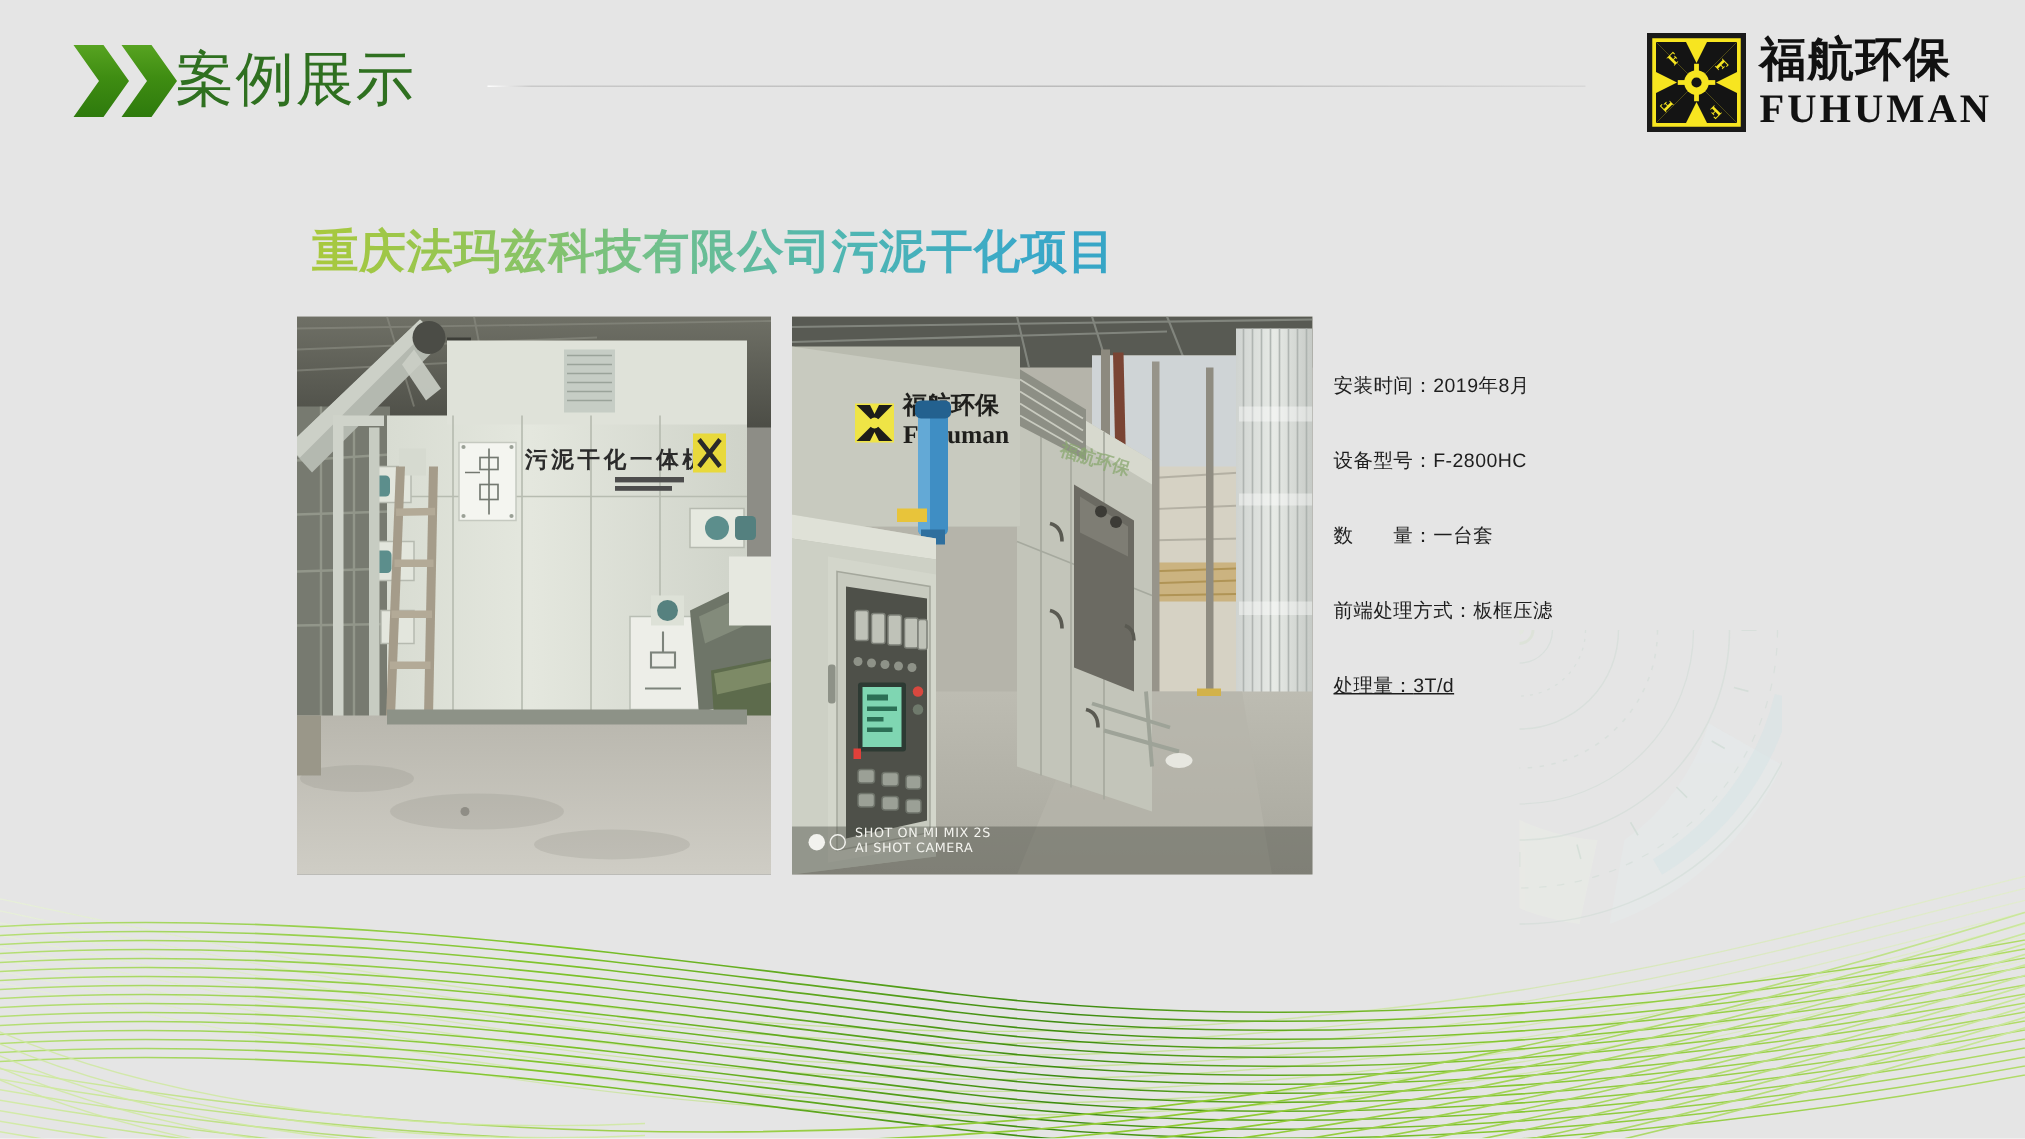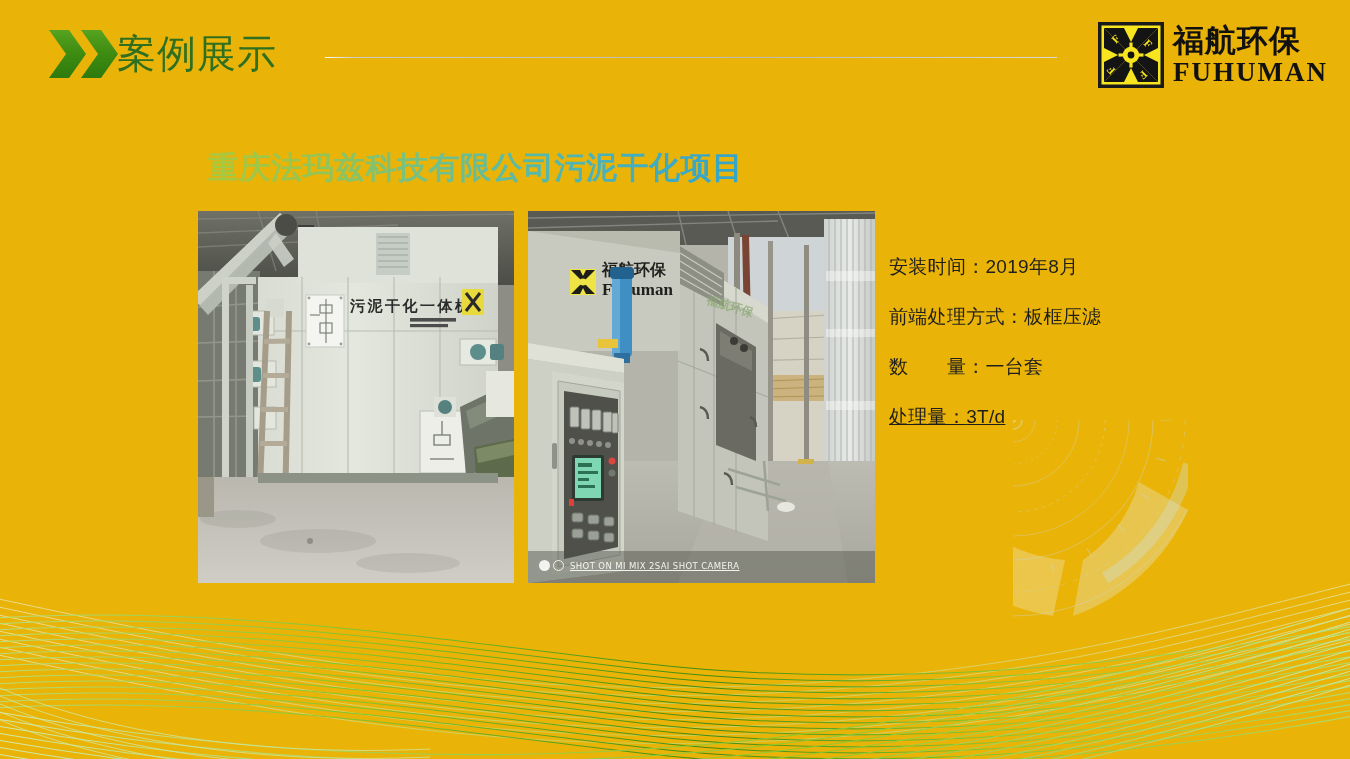--- a/index.html
+++ b/index.html
@@ -14,21 +14,21 @@
     font-family: "Liberation Sans", "DejaVu Sans", sans-serif;
     background: #ffffff;
     position: relative;
   }
 
   .slide {
     position: absolute;
     inset: 0;
     width: 1350px;
     height: 759px;
-    background: #eab308;
+    background: #e5e5e5;
     overflow: hidden;
   }
 
   
   .tech-watermark {
     position: absolute;
     left: 838px;
     top: 150px;
     width: 350px;
     height: 520px;
@@ -177,47 +177,45 @@
   .cap-dots { display: flex; align-items: center; gap: 3px; }
   .cap-dot-solid {
     width: 11px; height: 11px; border-radius: 50%;
     background: #f2f2ee;
   }
   .cap-dot-ring {
     width: 11px; height: 11px; border-radius: 50%;
     border: 1.4px solid #f2f2ee; background: transparent;
   }
   .cap-lines {
-    display: flex; flex-direction: row;
+    display: flex; flex-direction: column;
     font-family: "DejaVu Sans", sans-serif;
     font-size: 8.5px;
     line-height: 10px;
     color: #f4f4ef;
     letter-spacing: 0.4px;
     white-space: nowrap;
-    text-decoration: underline;
   }
 
   
   .specs {
     position: absolute;
     left: 889px;
     top: 245px;
     width: 300px;
     z-index: 3;
   }
 
   .spec-row {
-    font-size: 19px;
+    font-size: 13px;
     color: #1e1e1e;
     line-height: 24px;
     margin-bottom: 26px;
     white-space: nowrap;
     letter-spacing: 0.3px;
-    margin-top: 10px;
   }
   .spec-row:last-child { margin-bottom: 0; text-decoration: underline; }
 
   
   .wave {
     position: absolute;
     left: 0;
     bottom: 0;
     width: 1350px;
     height: 200px;
@@ -725,24 +723,27 @@
         <span>AI SHOT CAMERA</span>
       </div>
     </div>
   </div>
 
   <div class="specs">
     <div class="spec-row">
       <span>安装时间：</span><span>2019年8月</span>
     </div>
     <div class="spec-row">
-      <span>前端处理方式：</span><span>板框压滤</span>
+      <span>设备型号：</span><span>F-2800HC</span>
     </div>
     <div class="spec-row">
       <span>数　　量：</span><span>一台套</span>
+    </div>
+    <div class="spec-row">
+      <span>前端处理方式：</span><span>板框压滤</span>
     </div>
     <div class="spec-row">
       <span>处理量：</span><span>3T/d</span>
     </div>
   </div>
 
   <svg class="wave" viewBox="0 0 1350 200" preserveAspectRatio="none" aria-hidden="true">
     <defs>
       <linearGradient id="wvA" x1="0" y1="0" x2="1" y2="0">
         <stop offset="0%" stop-color="#b9e07a"></stop>

